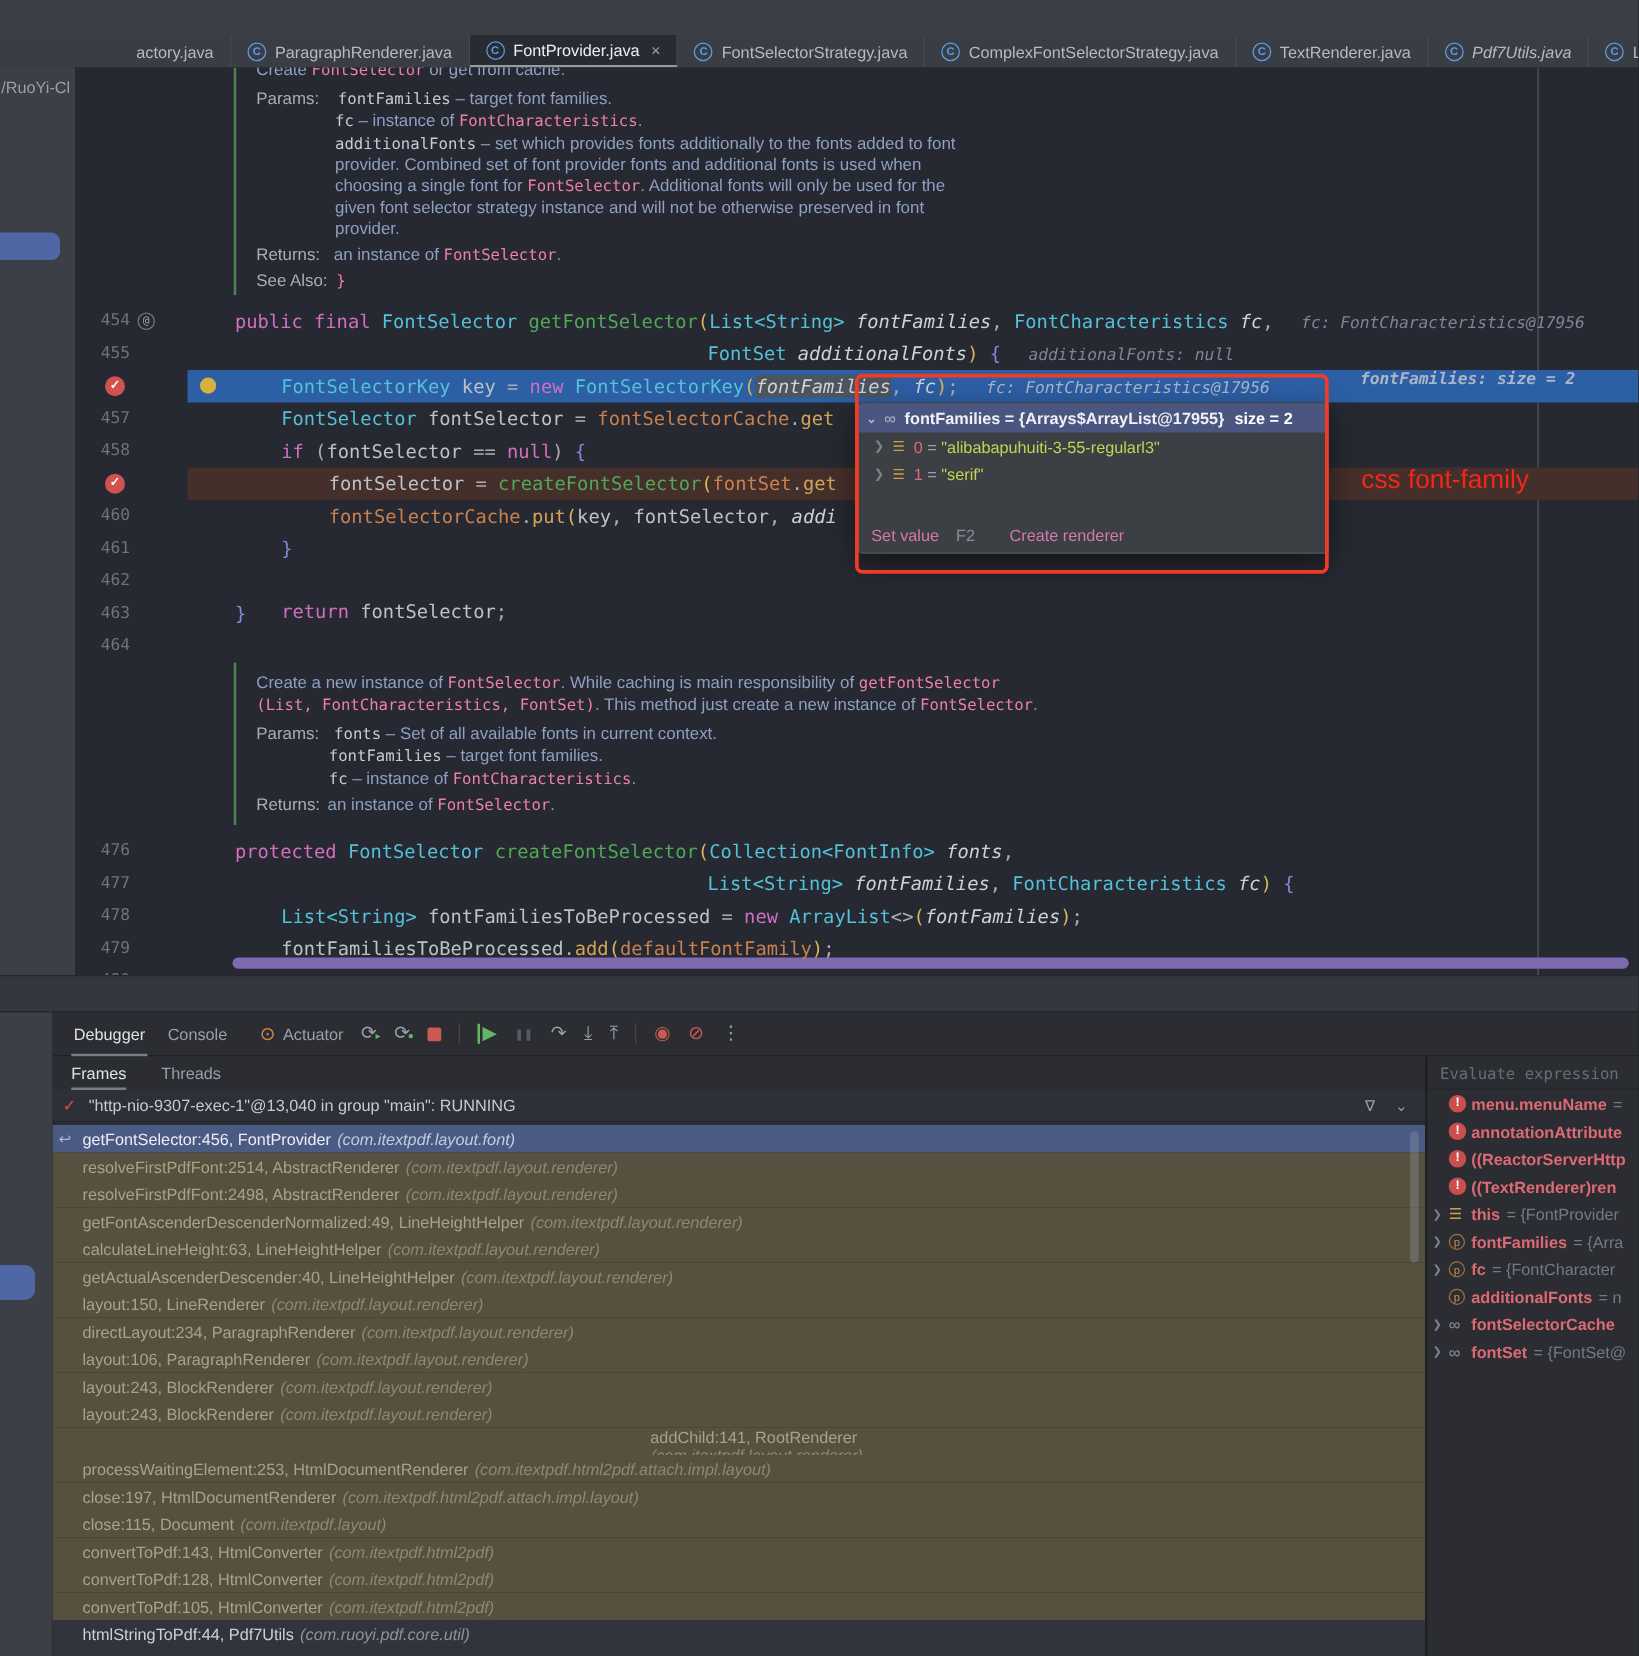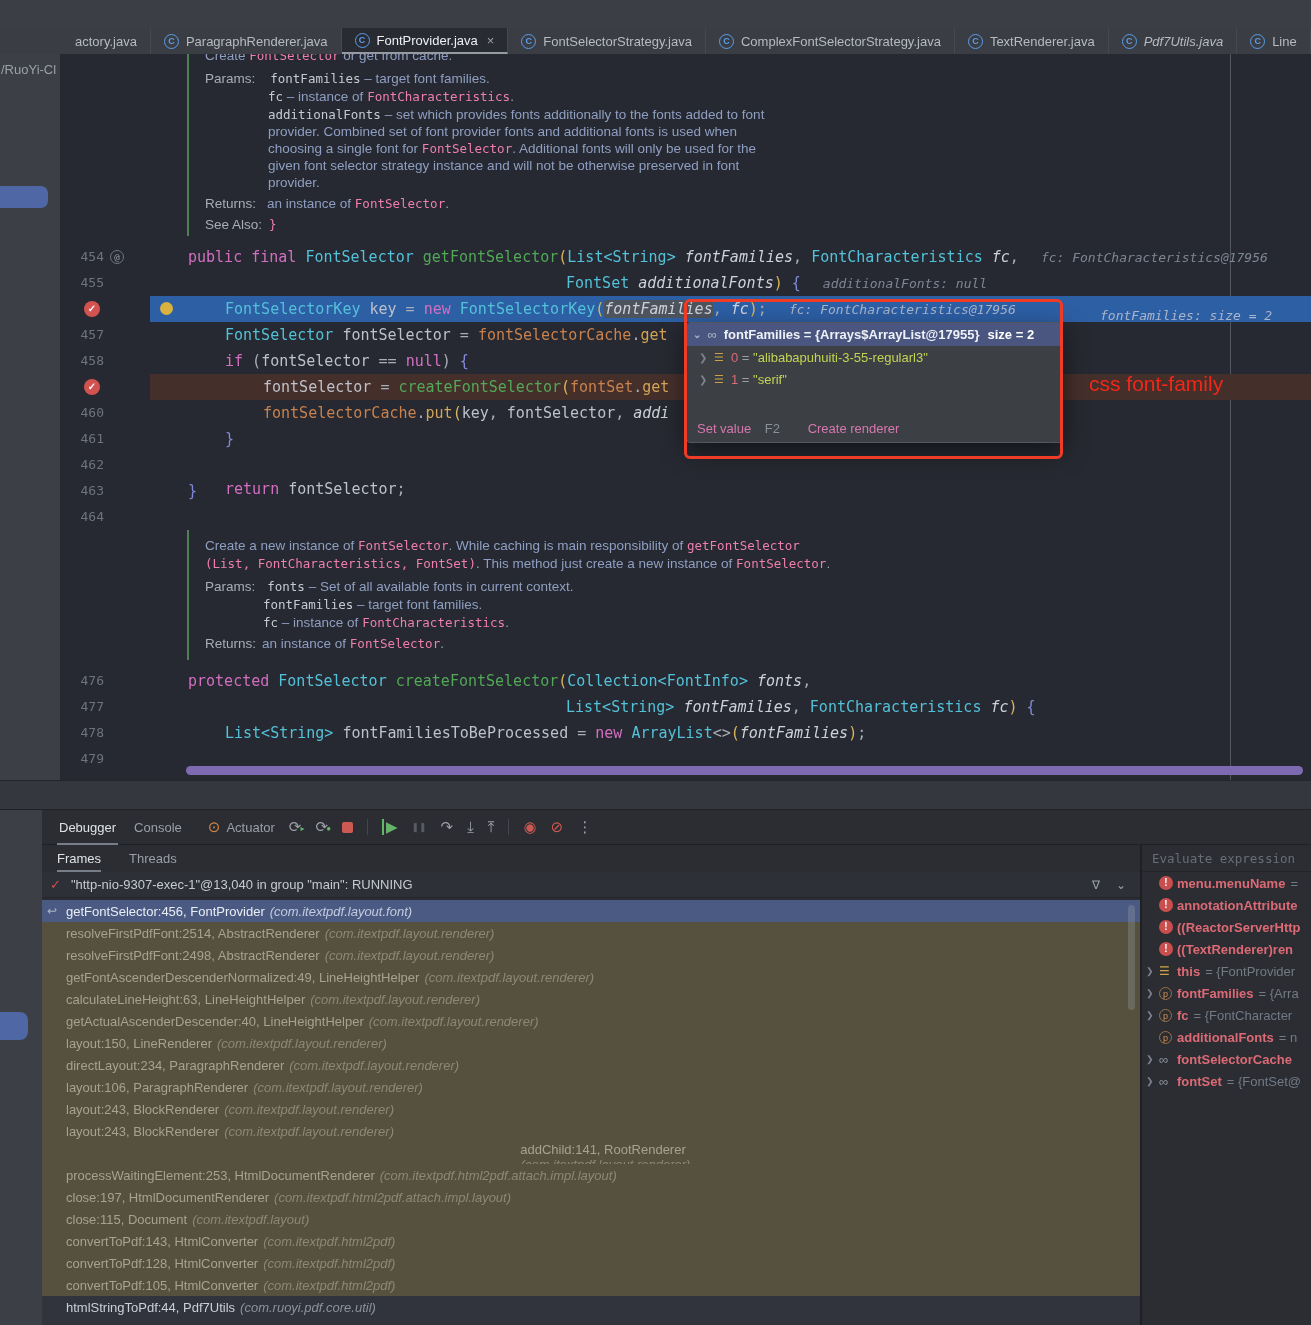--- a/index.html
+++ b/index.html
@@ -4,21 +4,21 @@
 <style>
   html,body{margin:0;padding:0;background:#17181b;}
   *{box-sizing:border-box;}
   .screen{position:relative;width:1311px;height:1325px;overflow:hidden;background:#26292f;
           font-family:"Liberation Sans",sans-serif;-webkit-font-smoothing:antialiased;}
   .abs{position:absolute;}
 
   
   .topstrip{left:0;top:0;width:1311px;height:28px;background:#3b3e44;}
   .tabbar{left:0;top:28px;width:1311px;height:26px;background:#3a3d43;display:flex;align-items:stretch;
-          padding-left:62px;overflow:hidden;}
+          padding-left:96px;overflow:hidden;justify-content:space-between;}
   .tab{display:flex;align-items:center;gap:7px;padding:0 13px;color:#b6bac1;font-size:13px;
        border-right:1px solid #45484e;white-space:nowrap;}
   .tab.active{background:#282b31;color:#eef0f3;border-bottom:2px solid #969ba3;}
   .cicon{width:15px;height:15px;border:1px solid #5b9de8;border-radius:50%;color:#5b9de8;
          font-size:9px;font-weight:bold;line-height:13px;text-align:center;flex:0 0 auto;}
   .tlbl.it{font-style:italic;}
   .tclose{color:#9ba0a8;margin-left:2px;font-size:13px;}
 
   
   .leftpane-top{left:0;top:54px;width:60px;height:726px;background:#3c3f45;overflow:hidden;}
@@ -38,21 +38,21 @@
   .band-exec{background:#2d5fa5;} .band-bp{background:#452f2b;}
   .lnum{position:absolute;left:0;top:0;width:44px;text-align:right;color:#6e737c;
         font:13px/26px "DejaVu Sans Mono",monospace;}
   .code{position:absolute;top:0;font:15px/26px "DejaVu Sans Mono",monospace;white-space:pre;}
   .kw{color:#d26fc0;} .ty{color:#53c1d8;} .fn{color:#52a857;} .ca{color:#d3a455;text-align:right;}
   .fl{color:#c9824d;} .vr{color:#bdc1c9;} .d{color:#a9adb6;} .py{color:#d8b65c;} .bp{color:#808ad8;}
   .pr{color:#cdd1d9;font-style:italic;}
   .prh{color:#cdd1d9;font-style:italic;background:#4e545e;border-radius:3px;}
   .hint{font-style:italic;font-family:"DejaVu Sans Mono",monospace;font-size:13px;color:#7e8694;margin-left:22px;}
   .crow.hl-exec .hint{color:#a9b5ca;}
-  .h2{position:absolute;left:1028px;top:0;margin:12px;}
+  .h2{position:absolute;left:1028px;top:0;margin:0;font-weight:bold;}
   .bp-ico{position:absolute;left:24px;top:5px;width:16px;height:16px;border-radius:50%;background:#d1524e;
           color:#fff;font:bold 10px/16px "Liberation Sans",sans-serif;text-align:center;}
   .at-ico{position:absolute;left:50px;top:6px;width:14px;height:14px;border-radius:50%;border:1px solid #70767f;
           color:#9aa0a8;font:9px/13px "DejaVu Sans Mono",monospace;text-align:center;}
   .bulb{position:absolute;left:100px;top:6px;width:13px;height:13px;border-radius:50%;background:#d9b13f;}
   .docrow{position:absolute;font:13.5px/18px "Liberation Sans",sans-serif;color:#8f9fc2;white-space:nowrap;}
   .docref{font-family:"DejaVu Sans Mono",monospace;font-size:12.5px;color:#ee7fae;}
   .doccode{font-family:"DejaVu Sans Mono",monospace;font-size:12.5px;color:#c6cad2;}
   .doclbl{color:#a8adb8;}
   .gap{display:inline-block;}
@@ -253,20 +253,21 @@
       <div class="crow" style="top: 640px;">
         <div class="lnum">477</div>
         <div class="code" style="left: 506px;"><span class="ty">List&lt;String&gt;</span><span class="pr"> fontFamilies</span><span class="d">, </span><span class="ty">FontCharacteristics</span><span class="pr"> fc</span><span class="py">)</span><span class="d"> </span><span class="bp">{</span></div>
       </div>
       <div class="crow" style="top: 666px;">
         <div class="lnum">478</div>
         <div class="code" style="left: 165px;"><span class="ty">List&lt;String&gt;</span><span class="vr"> fontFamiliesToBeProcessed</span><span class="d"> = </span><span class="kw">new</span><span class="ty"> ArrayList</span><span class="d">&lt;&gt;</span><span class="py">(</span><span class="pr">fontFamilies</span><span class="py">)</span><span class="d">;</span></div>
       </div>
       <div class="crow" style="top: 692px;">
         <div class="lnum">479</div>
+        <div class="code" style="left: 165px;"><span class="vr">fontFamiliesToBeProcessed</span><span class="d">.</span><span class="ca">add</span><span class="py">(</span><span class="fl">defaultFontFamily</span><span class="py">)</span><span class="d">;</span></div>
       </div>
       <div class="crow" style="top: 718px;">
         <div class="lnum">480</div>
         <div class="code" style="left: 128px;"></div>
       </div>
     </div>
 
   <div class="abs popup" id="popup">
     <div class="p-head">
       <span class="p-chev">⌄</span>

